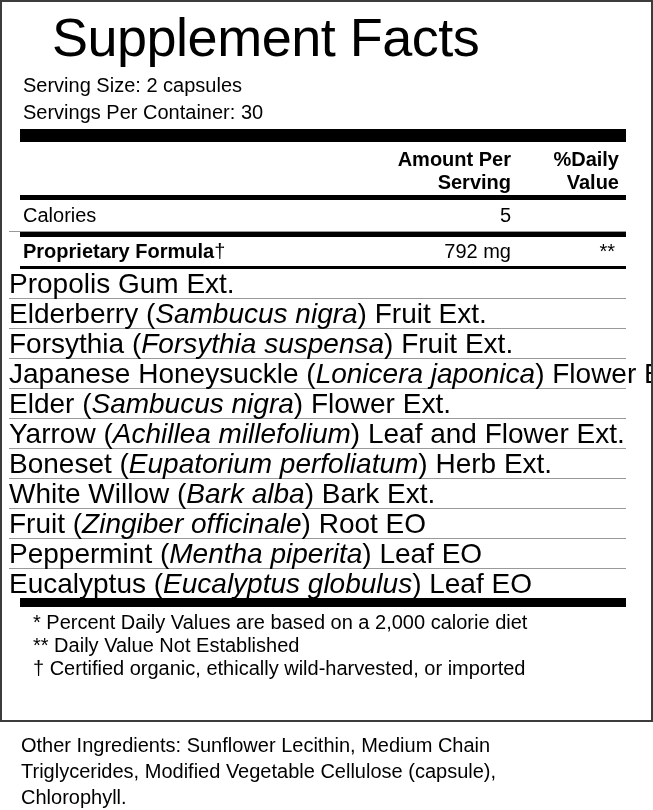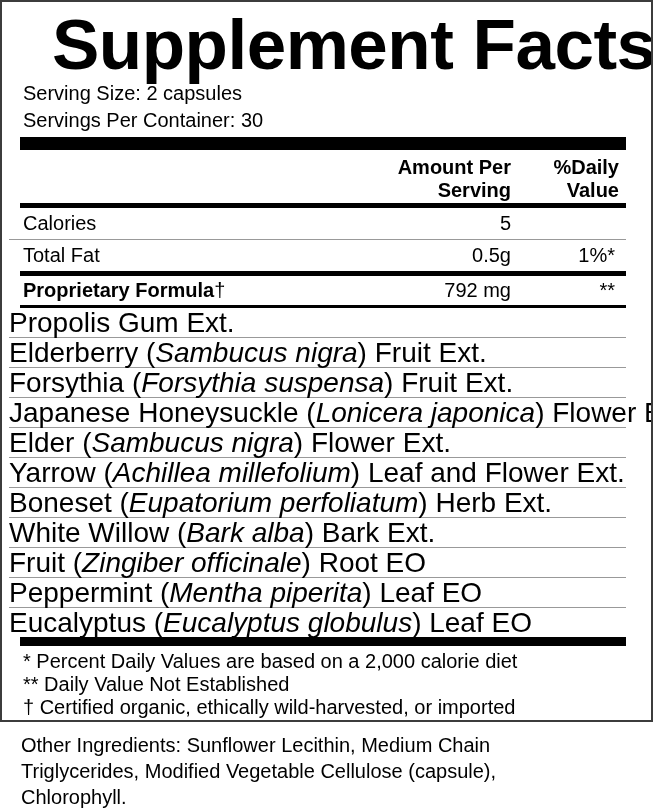--- a/index.html
+++ b/index.html
@@ -17,24 +17,24 @@
   }
   .panel {
     box-sizing: border-box;
     width: 653px;
     height: 722px;
     border: 2px solid #3c3c3c;
     background: #ffffff;
     overflow: hidden;
   }
   .title {
-    margin: 12px 0 0 50px;
-    font-size: 71px;
+    margin: 4px 0 0 50px;
+    font-size: 54px;
     line-height: 62px;
-    font-weight: bold;
+    font-weight: normal;
     letter-spacing: -0.5px;
     white-space: nowrap;
   }
   .serving-line {
     margin-left: 21px;
     font-size: 20px;
     line-height: 27px;
     white-space: nowrap;
   }
   .serving-line.first { margin-top: 4px; }
@@ -98,21 +98,21 @@
     padding-left: 7px;
     white-space: nowrap;
   }
   .latin { font-style: italic; }
 
   .footnotes {
     padding: 4px 0 0 21px;
     font-size: 20px;
     line-height: 23px;
   }
-  .footnote-line { white-space: nowrap; }
+  .footnote-line { white-space: nowrap; margin-left: 10px; }
 
   .other {
     margin: 10px 0 0 21px;
     width: 565px;
     font-size: 20px;
     line-height: 26px;
   }
 </style>
 </head>
 <body>
@@ -141,25 +141,20 @@
     <div class="rule-heavy rule-5"></div>
 
     <div class="data-row">
       <span class="row-name">Calories</span>
       <span class="amt">5</span>
       <span class="dv"></span>
     </div>
 
     <div class="hairline"></div>
 
-    <div class="data-row">
-      <span class="row-name">Total Fat</span>
-      <span class="amt">0.5g</span>
-      <span class="dv">1%*</span>
-    </div>
 
     <div class="rule-heavy rule-5"></div>
 
     <div class="data-row prop">
       <span class="row-name">Proprietary Formula</span><span>†</span>
       <span class="amt">792 mg</span>
       <span class="dv">**</span>
     </div>
 
     <div class="rule-heavy rule-3"></div>

